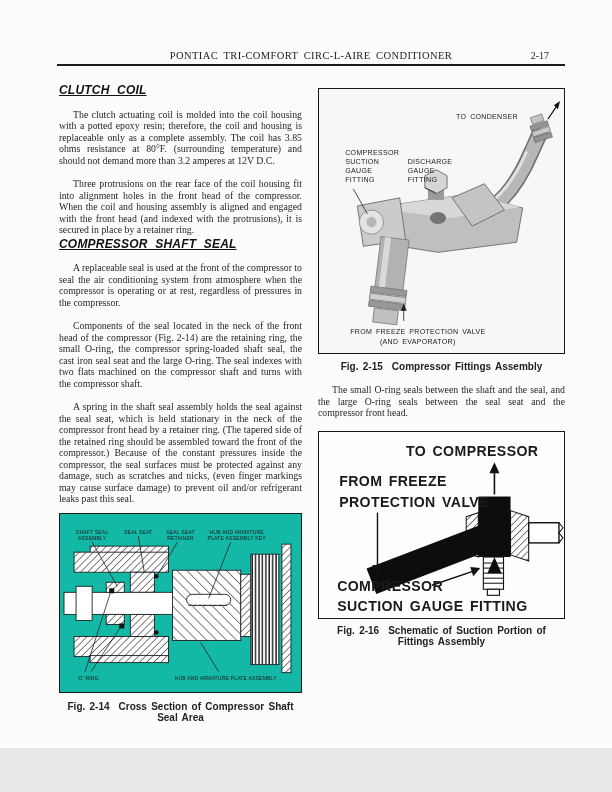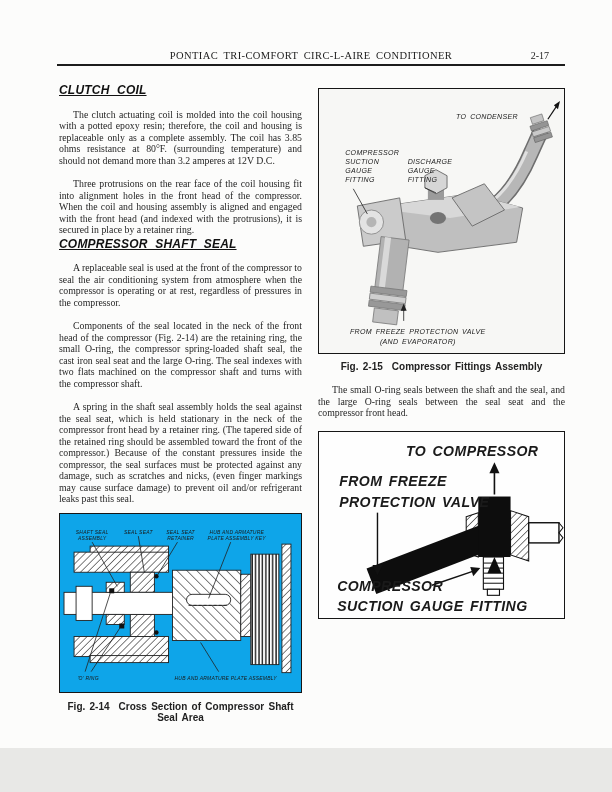--- a/index.html
+++ b/index.html
@@ -25,21 +25,21 @@
   .col p { margin:12px 0 3px 0; text-indent:14px; text-align:justify; }
   .col h2 {
     font-family:"Liberation Sans", sans-serif; font-style:italic; font-weight:bold;
     font-size:12px; letter-spacing:0.2px; word-spacing:4px; color:#111;
     margin:0 0 5px 0;
     text-decoration:underline;
   }
   .col h2:first-child { margin-top:0; }
 
   
-  .figbox { border:1.5px solid #161616; background:#0ea5e9;font-style:italic; }
+  .figbox { border:1.5px solid #161616; background:#14b8a6; }
   .figbox svg { display:block; width:100%; height:auto; }
   .fig14-box { margin-top:8px; }
   .fig15-box { margin-top:3px; }
   .fig16-box { margin-top:12px; }
   .caption {
     font-family:"Liberation Sans", sans-serif; font-weight:bold; font-size:10px;
     color:#222; text-align:center; margin-top:8px; line-height:11px;
     word-spacing:1.5px;
   }
   .caption .fig-num { margin-right:9px; }
@@ -256,15 +256,19 @@
         <line x1="112" y1="152" x2="156" y2="137" stroke="#111" stroke-width="1.4"></line>
         <polygon points="160,135 150,134 153,143" fill="#111"></polygon>
 
         <text class="lbl-xl" text-anchor="middle" x="152" y="24">TO COMPRESSOR</text>
         <text class="lbl-xl" x="20" y="54">FROM FREEZE</text>
         <text class="lbl-xl" x="20" y="74">PROTECTION VALVE</text>
         <text class="lbl-xl" x="18" y="158">COMPRESSOR</text>
         <text class="lbl-xl" x="18" y="178">SUCTION GAUGE FITTING</text>
       </svg>
     </div>
+    <div class="caption caption-16">
+      <span class="fig-num">Fig. 2-16</span><span>Schematic of Suction Portion of</span>
+      <span class="cap-line2">Fittings Assembly</span>
+    </div>
   </div>
 
 </div>
 
 </body></html>

